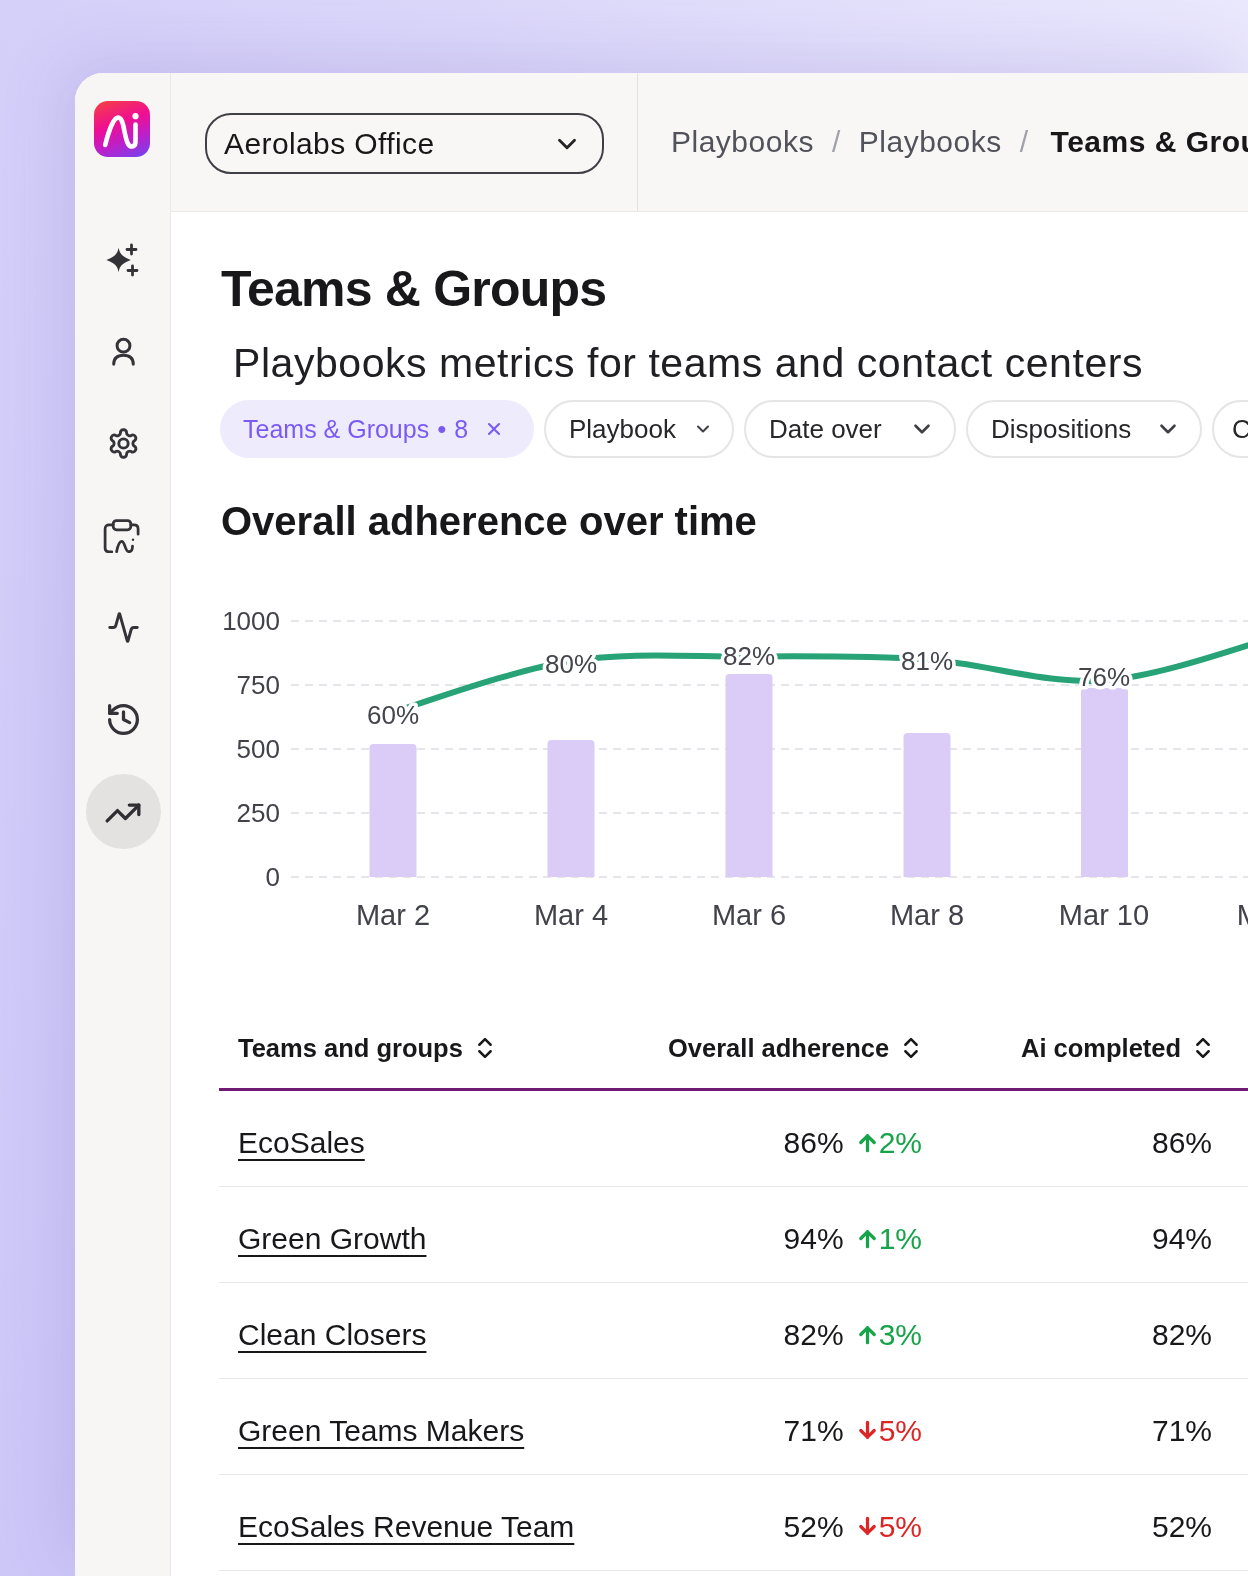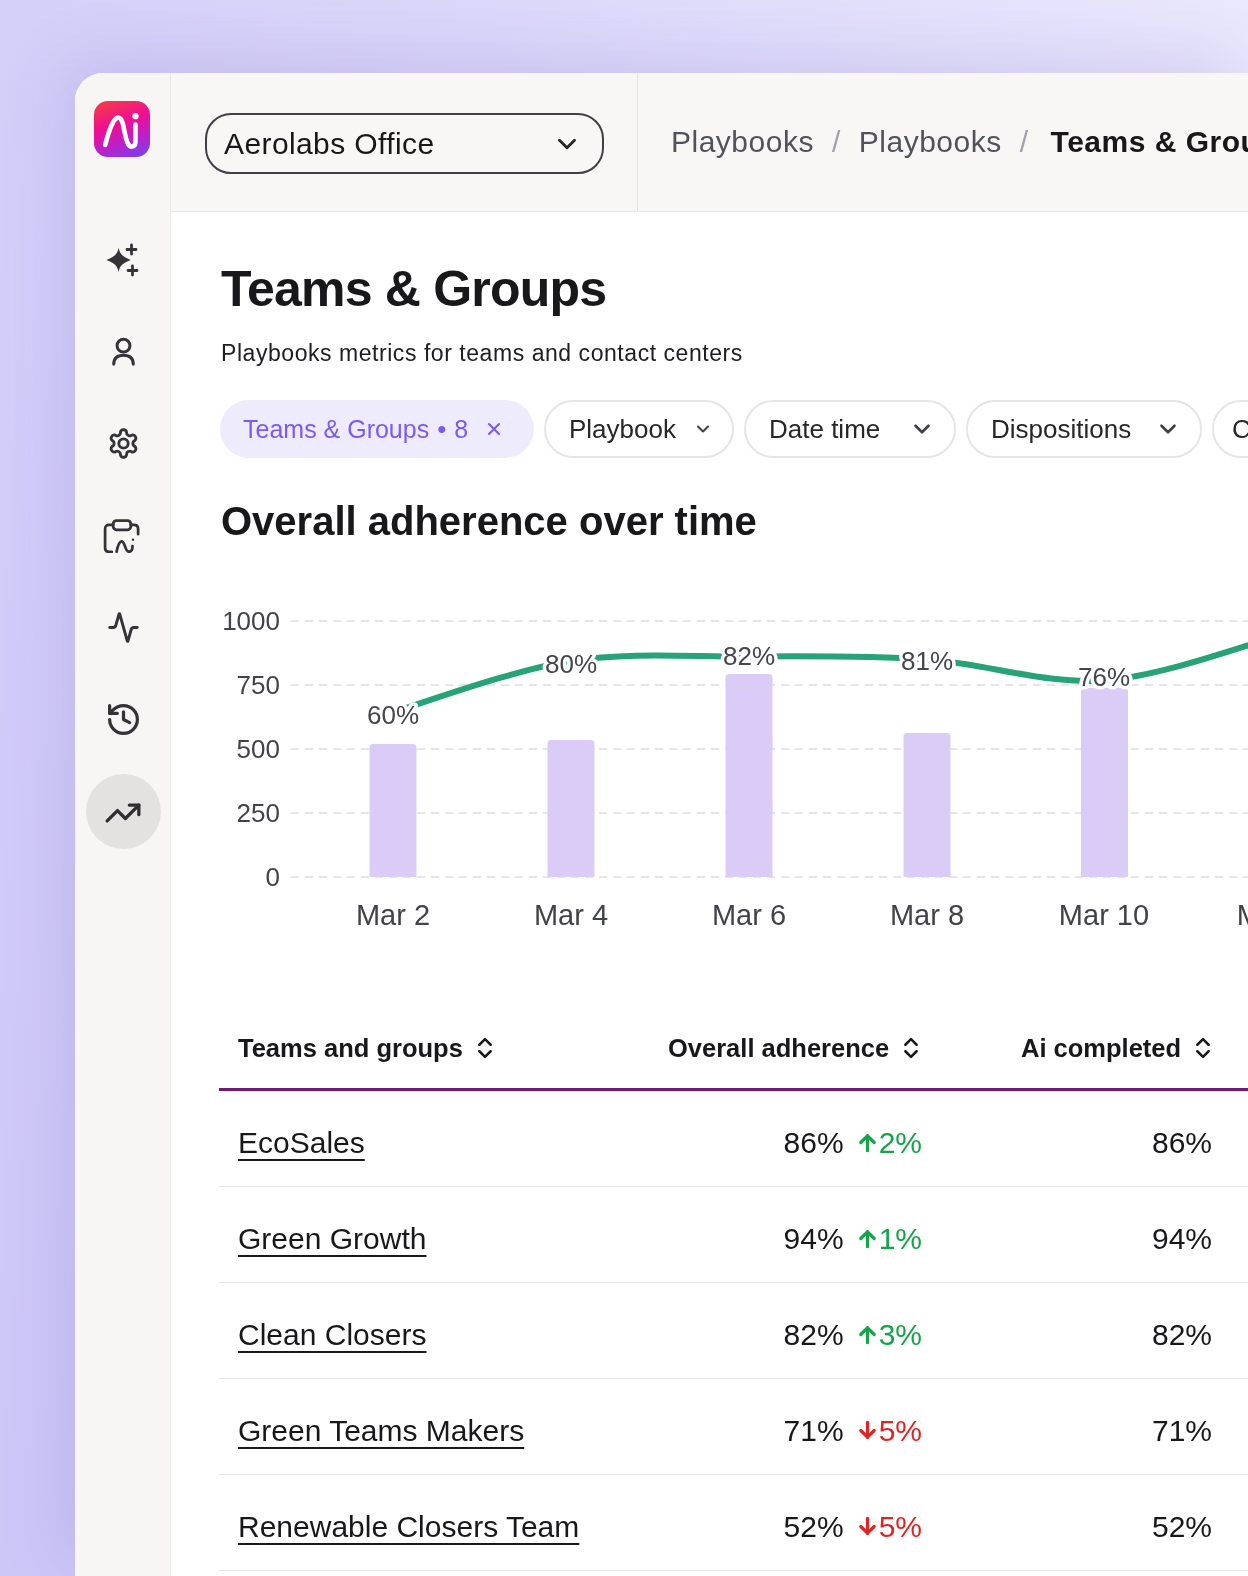--- a/index.html
+++ b/index.html
@@ -47,21 +47,21 @@
   .dropdown .chev { margin-left:auto; }
   .crumbs {
     position:absolute; left:500px; top:0; height:100%; display:flex; align-items:center;
     font-size:30px; color:#52525b; white-space:nowrap; letter-spacing:0.5px;
   }
   .crumbs .sep { margin:0 18px; color:#a1a1aa; }
   .crumbs .cur { color:#18181b; font-weight:700; margin-left:4px; }
   
   .main { position:absolute; left:97px; top:140px; right:0; bottom:0; background:#fff; }
   .h1 { position:absolute; left:49px; top:47px; font-size:50px; font-weight:700; letter-spacing:-0.8px; }
-  .sub { position:absolute; left:49px; top:127px; font-size:23px; color:#202024; letter-spacing:0.55px; }
+  .sub { position:absolute; left:61px; top:127px; font-size:41px; color:#202024; letter-spacing:0.55px; }
   .chips { position:absolute; left:48px; top:187px; display:flex; gap:10px; height:58px; white-space:nowrap; }
   .chip {
     display:flex; align-items:center; font-size:26px; border-radius:29px; height:58px;
   }
   .chip.purple { background:#eeebfc; color:#7b5af3; width:314px; padding-left:23px; font-weight:500; font-size:25px; }
   .chip.purple .x { margin-left:16px; font-weight:400; }
   .chip.plain { background:#fff; border:2px solid #e5e4e7; color:#27272a; padding:0 19px 0 23px; justify-content:space-between; }
   .chip .dchev { margin-left:17px; }
   .h2 { position:absolute; left:49px; top:286px; font-size:40px; font-weight:700; }
   .chart { position:absolute; left:47px; top:387px; }
@@ -175,21 +175,21 @@
             <path d="M18 6 6 18M6 6l12 12"></path>
           </svg>
         </div>
         <div class="chip plain" style="width:190px;">
           <span>Playbook</span>
           <svg class="dchev" width="26" height="26" viewBox="0 0 24 24" fill="none" stroke="#3f3f46" stroke-width="2.4" stroke-linecap="round" stroke-linejoin="round">
             <polyline points="6 9 12 15 18 9"></polyline>
           </svg>
         </div>
         <div class="chip plain" style="width:212px;">
-          <span>Date time</span>
+          <span>Date over</span>
           <svg class="dchev" width="26" height="26" viewBox="0 0 24 24" fill="none" stroke="#3f3f46" stroke-width="2.4" stroke-linecap="round" stroke-linejoin="round">
             <polyline points="6 9 12 15 18 9"></polyline>
           </svg>
         </div>
         <div class="chip plain" style="width:236px;">
           <span>Dispositions</span>
           <svg class="dchev" width="26" height="26" viewBox="0 0 24 24" fill="none" stroke="#3f3f46" stroke-width="2.4" stroke-linecap="round" stroke-linejoin="round">
             <polyline points="6 9 12 15 18 9"></polyline>
           </svg>
         </div>
@@ -307,21 +307,21 @@
             <span class="name">Green Teams Makers</span>
           </div>
           <div class="cell c2 nowrap">71%<span class="delta down"><svg width="23" height="23" viewBox="0 0 24 24" fill="none" stroke="#dc2626" stroke-width="3.4" stroke-linecap="round" stroke-linejoin="round">
                 <path d="M12 3.5v15.5"></path>
                 <path d="m19 12-7 7-7-7"></path>
               </svg>5%</span></div>
           <div class="cell c3">71%</div>
         </div>
         <div class="trow">
           <div class="cell c1">
-            <span class="name">Renewable Closers Team</span>
+            <span class="name">EcoSales Revenue Team</span>
           </div>
           <div class="cell c2 nowrap">52%<span class="delta down"><svg width="23" height="23" viewBox="0 0 24 24" fill="none" stroke="#dc2626" stroke-width="3.4" stroke-linecap="round" stroke-linejoin="round">
                 <path d="M12 3.5v15.5"></path>
                 <path d="m19 12-7 7-7-7"></path>
               </svg>5%</span></div>
           <div class="cell c3">52%</div>
         </div>
       </div>
     </div>
   </div>

